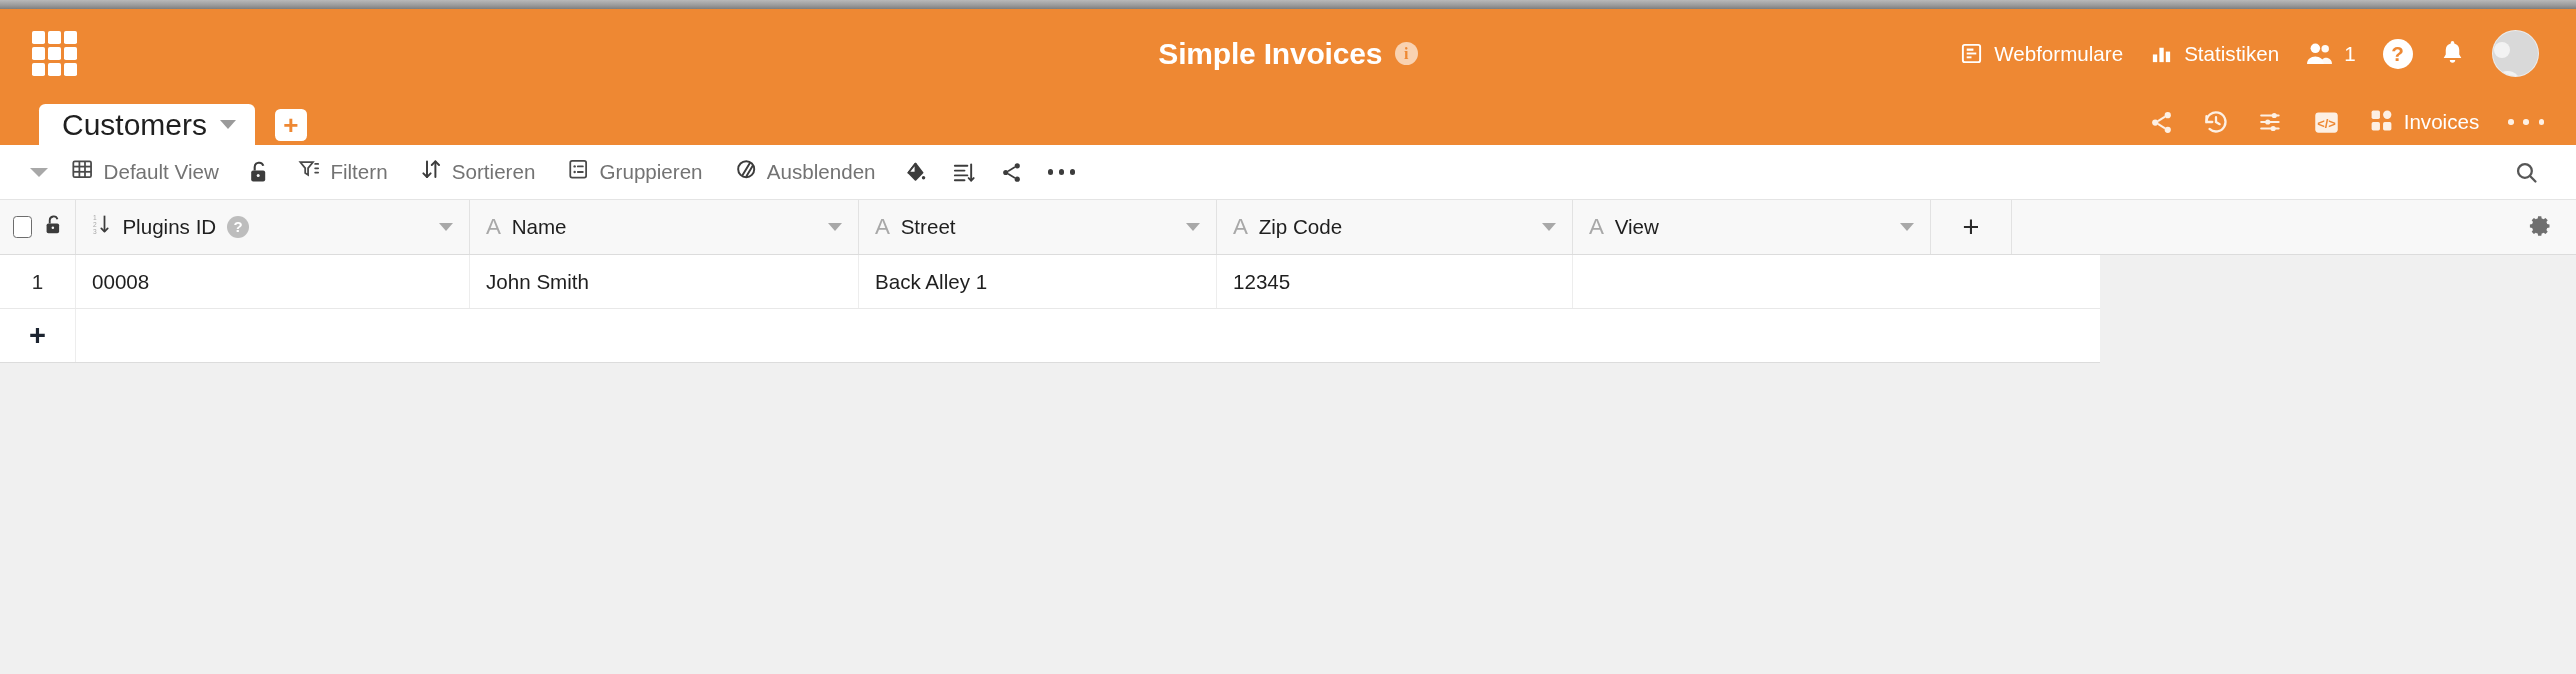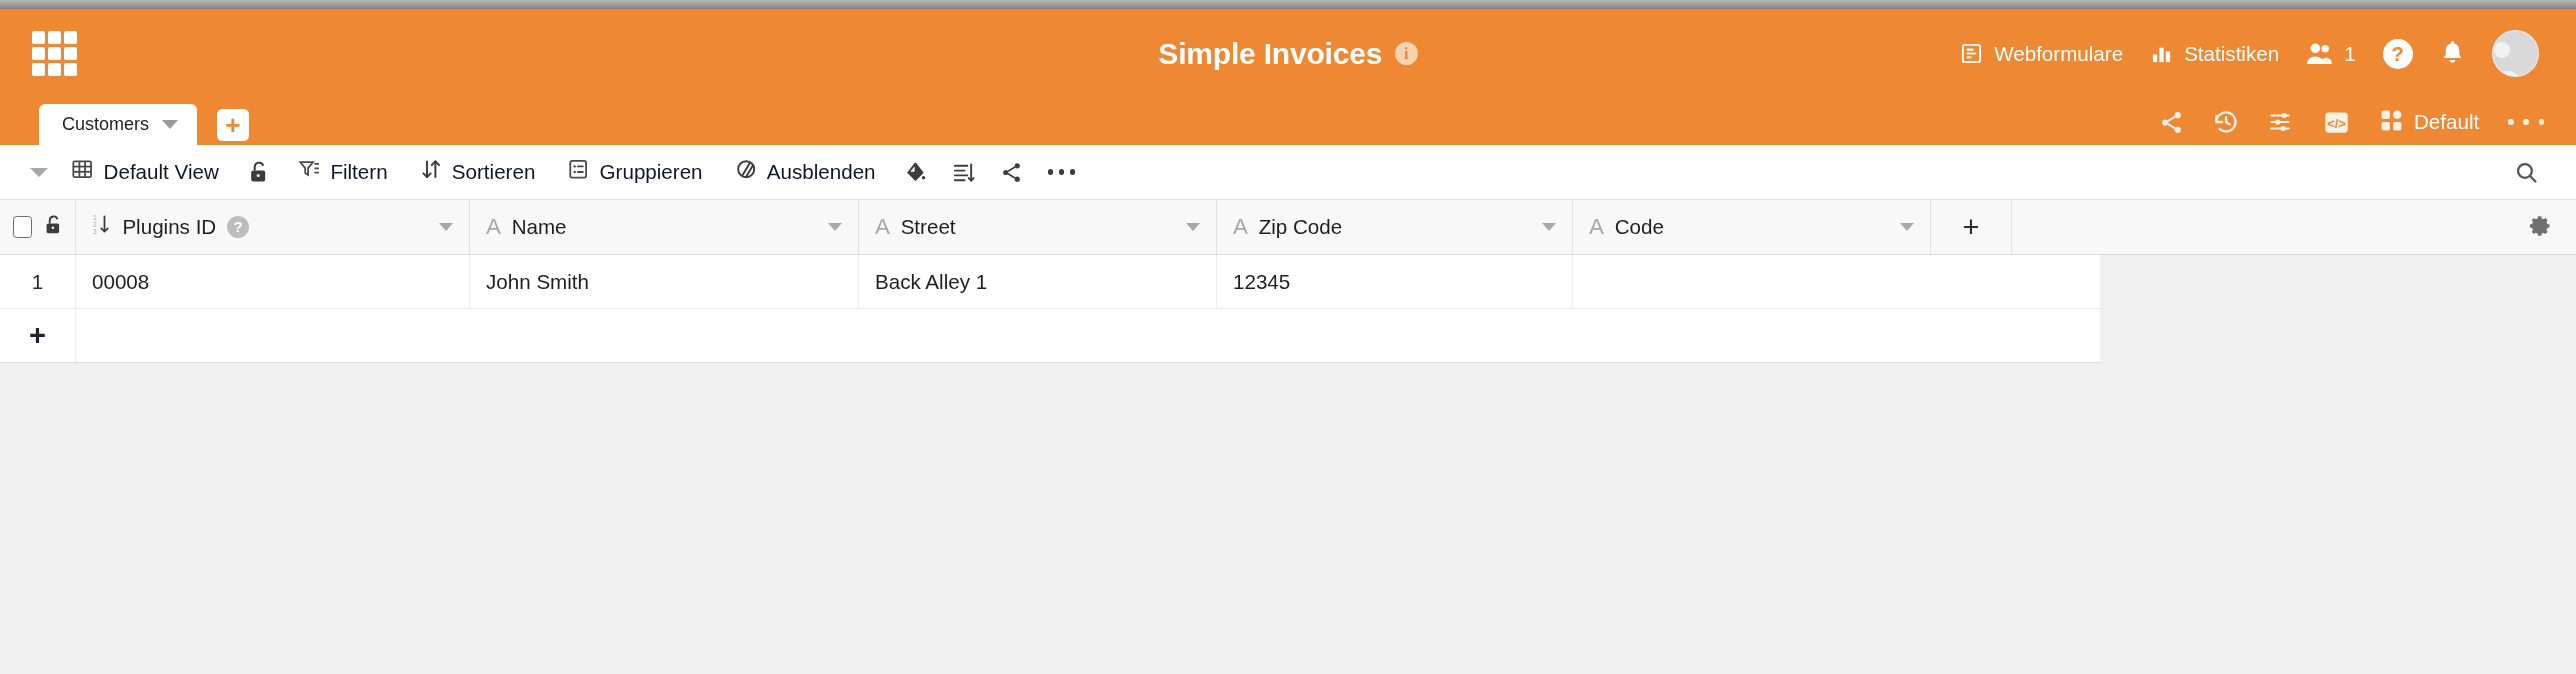--- a/index.html
+++ b/index.html
@@ -118,21 +118,21 @@
     position: relative;
   }
   .tab {
     background: #ffffff;
     height: 41px;
     border-radius: 6.3px 6.3px 0 0;
     display: flex; align-items: center; gap: 12.5px;
     padding: 0 19.7px 0 23px;
     cursor: pointer;
   }
-  .tab-label { font-size: 18px; color: #1f1f1f; }
+  .tab-label { font-size: 30px; color: #1f1f1f; }
   .caret-down {
     width: 0; height: 0;
     border-left: 8px solid transparent;
     border-right: 8px solid transparent;
     border-top: 9px solid #9a9a9a;
   }
   .tab-add {
     width: 32px; height: 32px;
     background: #ffffff;
     border-radius: 5.4px;
@@ -159,21 +159,21 @@
     border-bottom: 0.9px solid #e4e4e4;
     display: flex;
     align-items: center;
     padding: 0 25px 0 23px;
     gap: 0;
   }
   .tb-btn {
     display: flex; align-items: center; gap: 9.8px;
     padding: 0 16px;
     height: 39px;
-    color: #0f172a;
+    color: #737373;
     font-size: 20.6px;
     cursor: pointer;
     white-space: nowrap;
   }
   .tb-btn.icon-only { padding: 0 12.5px; }
   .tb-collapse {
     width: 0; height: 0;
     border-left: 9px solid transparent;
     border-right: 9px solid transparent;
     border-top: 9.8px solid #a8a8a8;
@@ -403,21 +403,21 @@
 
     <div class="ti">
       <span>
         <svg width="25" height="25" viewBox="0 0 24 24" fill="#fdf0e4">
           <rect x="2.5" y="2.5" width="8" height="8" rx="1.6"></rect>
           <rect x="13.5" y="2.5" width="8" height="8" rx="4"></rect>
           <rect x="2.5" y="13.5" width="8" height="8" rx="1.6"></rect>
           <rect x="13.5" y="13.5" width="8" height="8" rx="1.6"></rect>
         </svg>
       </span>
-      <span class="plugins-label">Default</span>
+      <span class="plugins-label">Invoices</span>
     </div>
 
     <div class="ti dots-h">
       <i></i>
         <i></i>
         <i></i>
     </div>
 
   </div>
 </div>
@@ -584,21 +584,21 @@
     </div>
 
     <div class="gh-cell" style="width:356px;">
       <span class="type-a">A</span>
       <span class="gh-label">Zip Code</span>
       <span class="gh-caret"></span>
     </div>
 
     <div class="gh-cell" style="width:358px;">
       <span class="type-a">A</span>
-      <span class="gh-label">Code</span>
+      <span class="gh-label">View</span>
       <span class="gh-caret"></span>
     </div>
 
     <div class="gh-add">+</div>
 
     <div class="gh-tail">
       <span style="cursor:pointer;">
         <svg width="24" height="24" viewBox="0 0 24 24" fill="#6f6f6f">
           <path d="M12 8.1a3.9 3.9 0 1 0 0 7.8 3.9 3.9 0 0 0 0-7.8zm0 6a2.1 2.1 0 1 1 0-4.2 2.1 2.1 0 0 1 0 4.2z"></path>
           <path d="M20.5 13.6v-3.2l-2.3-.4a6.6 6.6 0 0 0-.8-1.9l1.3-1.9-2.2-2.2-1.9 1.3a6.6 6.6 0 0 0-1.9-.8L12.3 2.2H9.1L8.7 4.5a6.6 6.6 0 0 0-1.9.8L4.9 4 2.7 6.2l1.3 1.9a6.6 6.6 0 0 0-.8 1.9l-2.3.4v3.2l2.3.4c.2.7.5 1.3.8 1.9L2.7 17.8 4.9 20l1.9-1.3c.6.4 1.2.6 1.9.8l.4 2.3h3.2l.4-2.3c.7-.2 1.3-.5 1.9-.8l1.9 1.3 2.2-2.2-1.3-1.9c.4-.6.6-1.2.8-1.9z"></path>

